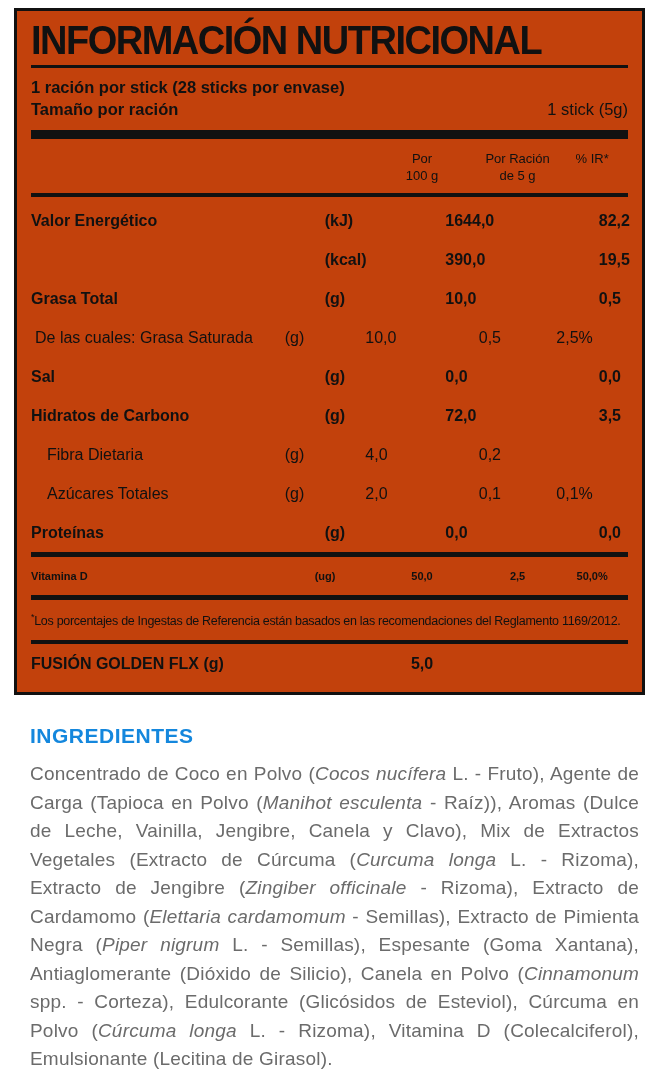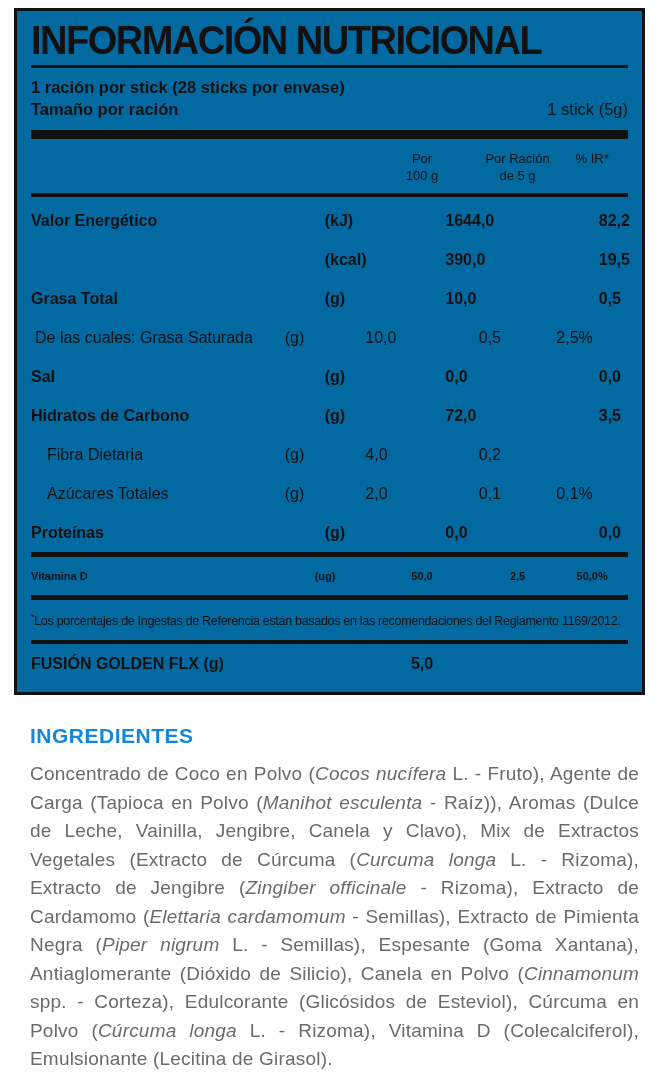--- a/index.html
+++ b/index.html
@@ -16,21 +16,21 @@
     position:relative;
     overflow:hidden;
   }
 
   
   .nf-box{
     position:absolute;
     top:8px;left:14px;right:14px;
     border:3px solid var(--black);
     padding:0 14px 8px 14px;
-    background:#0369a1;
+    background:#c2410c;
   }
   .nf-title{
     margin-top:8px;
     font-size:38px;
     font-weight:800;
     letter-spacing:-1.5px;
     line-height:1.1;
     white-space:nowrap;
     transform:scaleY(1.05);
     transform-origin:left top;

